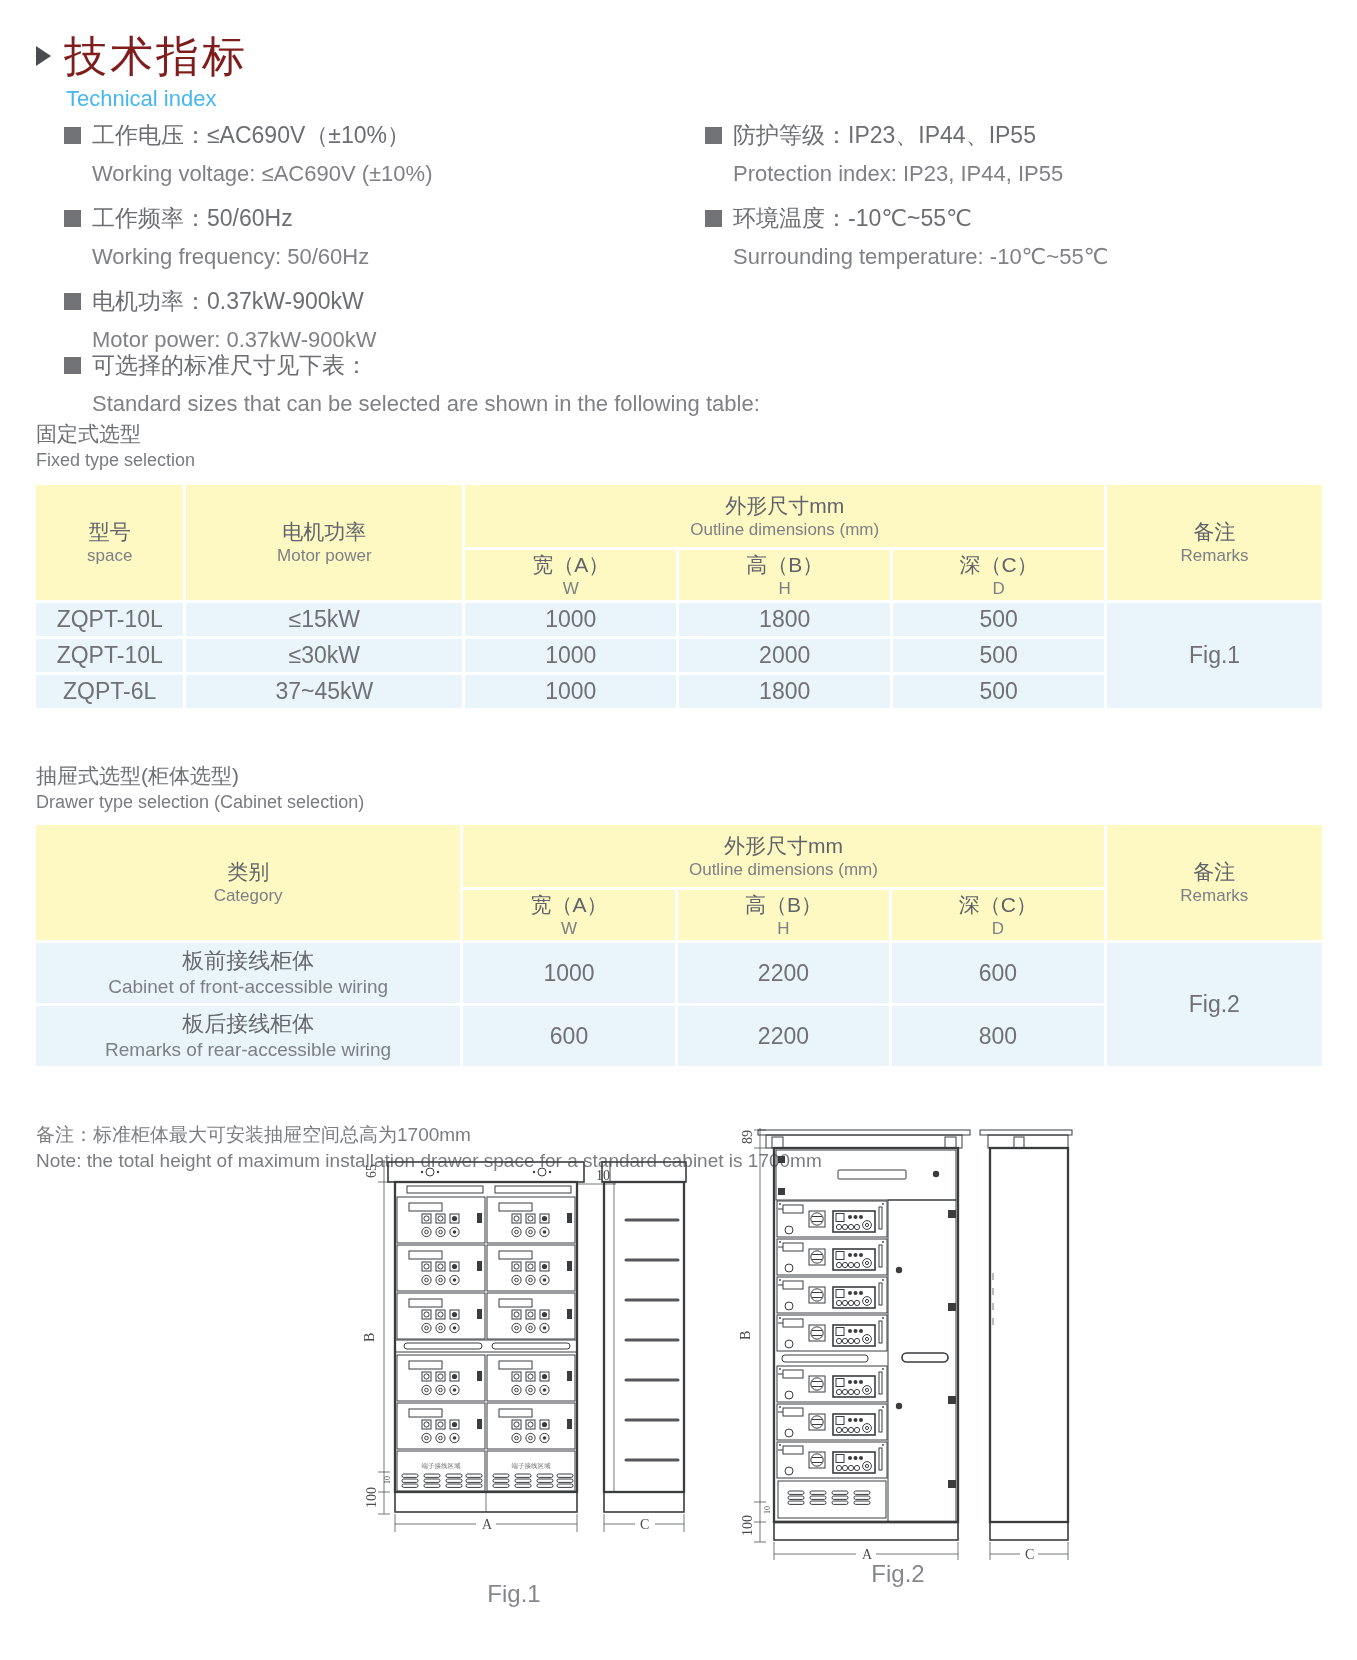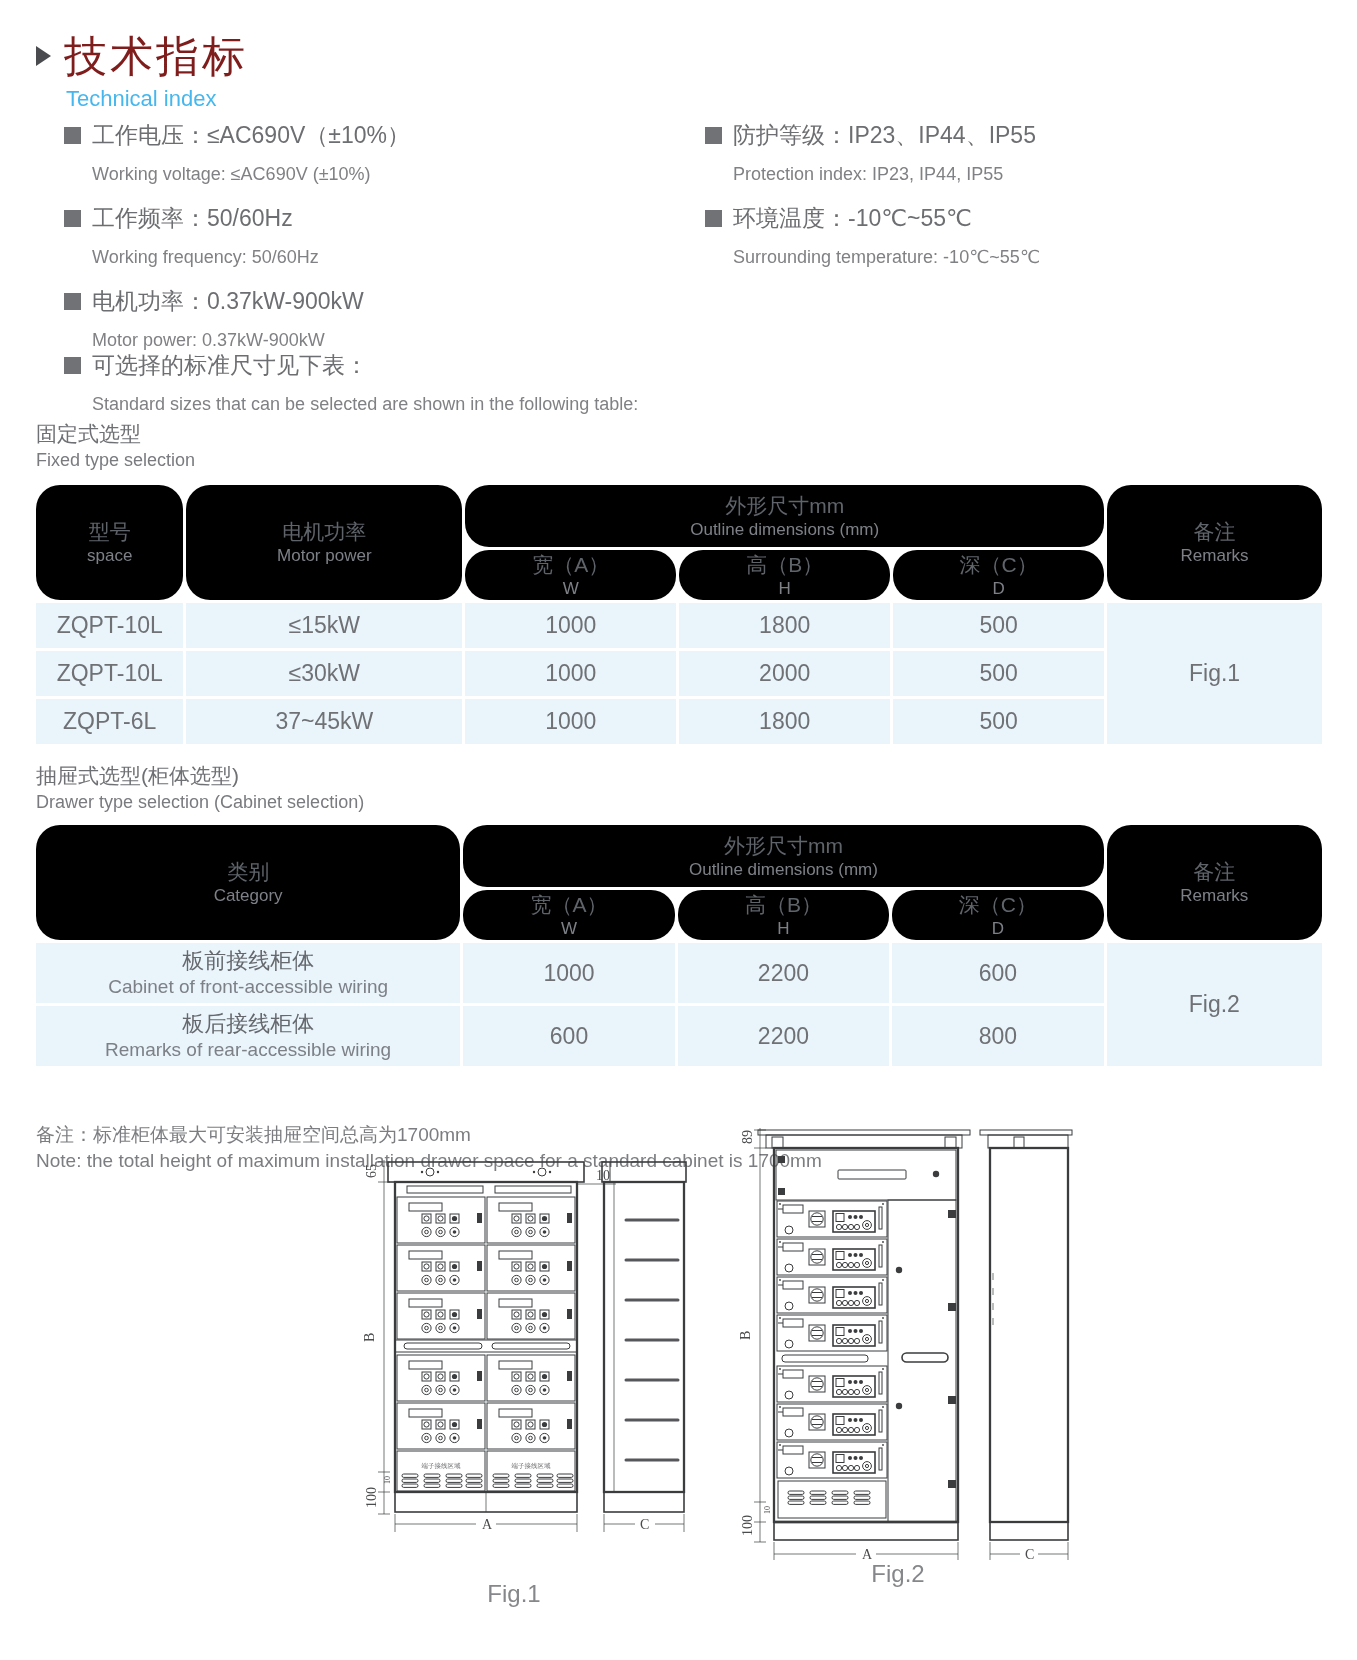--- a/index.html
+++ b/index.html
@@ -12,39 +12,39 @@
   .page-title{position:absolute;left:64px;top:28px;margin:0;font-size:43px;font-weight:400;
      color:#7f1d1d;letter-spacing:3px;}
   .page-subtitle{position:absolute;left:66px;top:86px;font-size:22px;color:#45b7ee;}
 
   
   .spec-col{position:absolute;top:122px;}
   .spec-col.left{left:64px;}
   .spec-col.right{left:705px;}
   .spec-zh{display:flex;align-items:center;font-size:23px;color:#6d6e71;height:27px;margin-bottom:13px;}
   .bullet{width:17px;height:17px;background:#717276;margin-right:11px;flex:none;}
-  .spec-en{font-size:18px;color:#808184;padding-left:28px;margin-bottom:19px;line-height:24px;}
+  .spec-en{font-size:22px;color:#808184;padding-left:28px;margin-bottom:19px;line-height:24px;}
   .intro{position:absolute;left:64px;top:352px;}
 
   
   .sec-zh{position:absolute;left:36px;font-size:21px;color:#6f7074;}
   .sec-en{position:absolute;left:36px;font-size:18px;color:#7a7b7f;}
 
   
   .tbl{position:absolute;left:33px;border-collapse:separate;border-spacing:3px;table-layout:fixed;width:1292px;}
   .tbl th,.tbl td{padding:0;text-align:center;vertical-align:middle;font-weight:400;}
-  .tbl th{background:#000000;border-radius:24px;}
+  .tbl th{background:#fef9c3;}
   .tbl td{background:#e9f4fb;}
   .zh-line{display:block;font-size:21px;color:#5f646b;line-height:27px;}
   .en-line{display:block;font-size:17px;color:#7d8187;line-height:22px;}
   .cat-zh{display:block;font-size:22px;color:#65686d;line-height:28px;}
   .cat-en{display:block;font-size:19px;color:#7d8187;line-height:24px;}
   .val{font-size:23px;color:#6f7175;}
   tr.h1{height:62px;} tr.h2{height:50px;}
-  .t1 tbody tr{height:45px;} .t2 tbody tr{height:60px;}
+  .t1 tbody tr{height:33px;} .t2 tbody tr{height:60px;}
 
   
   .note-zh{position:absolute;left:36px;top:1122px;font-size:19px;color:#7c7d80;}
   .note-en{position:absolute;left:36px;top:1150px;font-size:19px;color:#7c7d80;}
 
   
   .fig{position:absolute;}
   .fig rect,.fig circle,.fig line,.fig path,.fig use{fill:none;stroke:#3b3c3e;stroke-width:1;}
   .fig .fillc{fill:#3b3c3e;stroke:none;}
   .fig .thk{stroke-width:2.3;}

